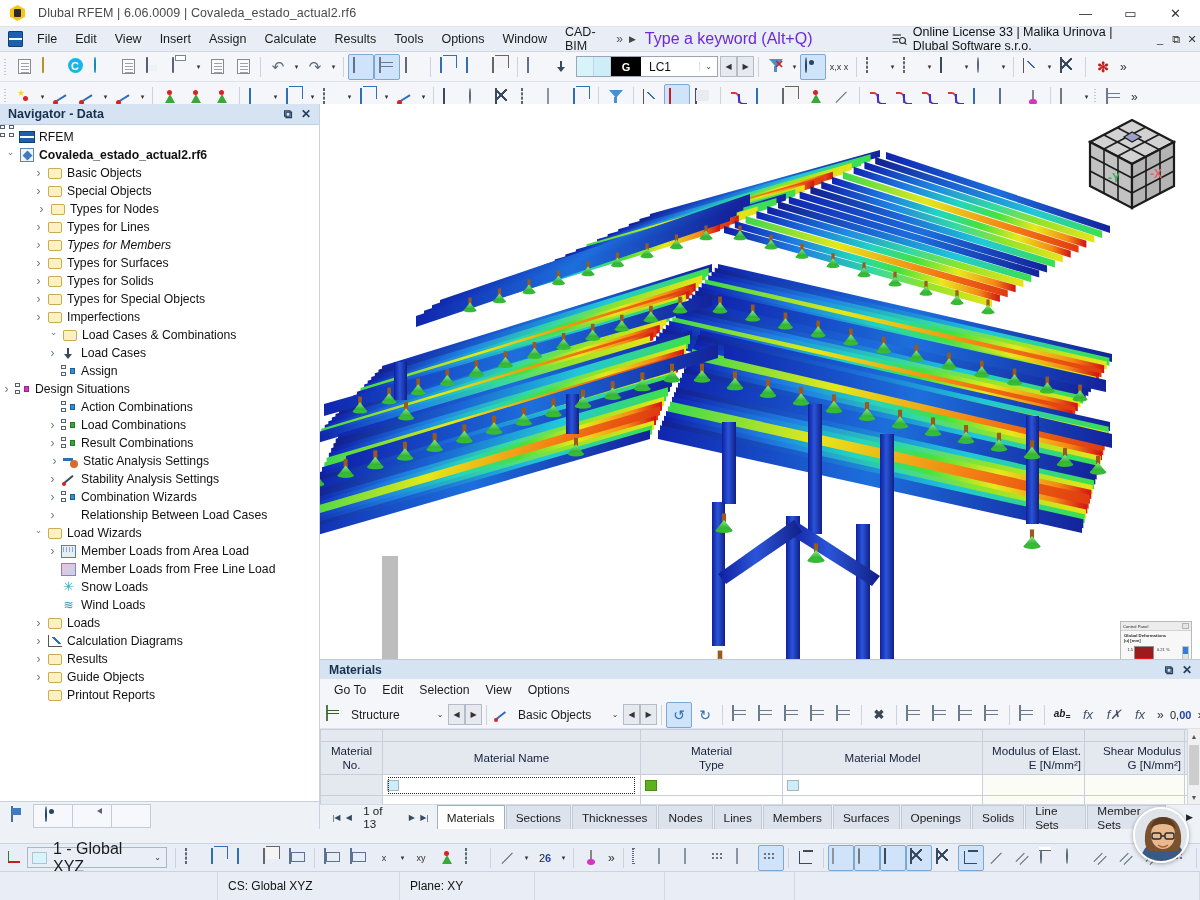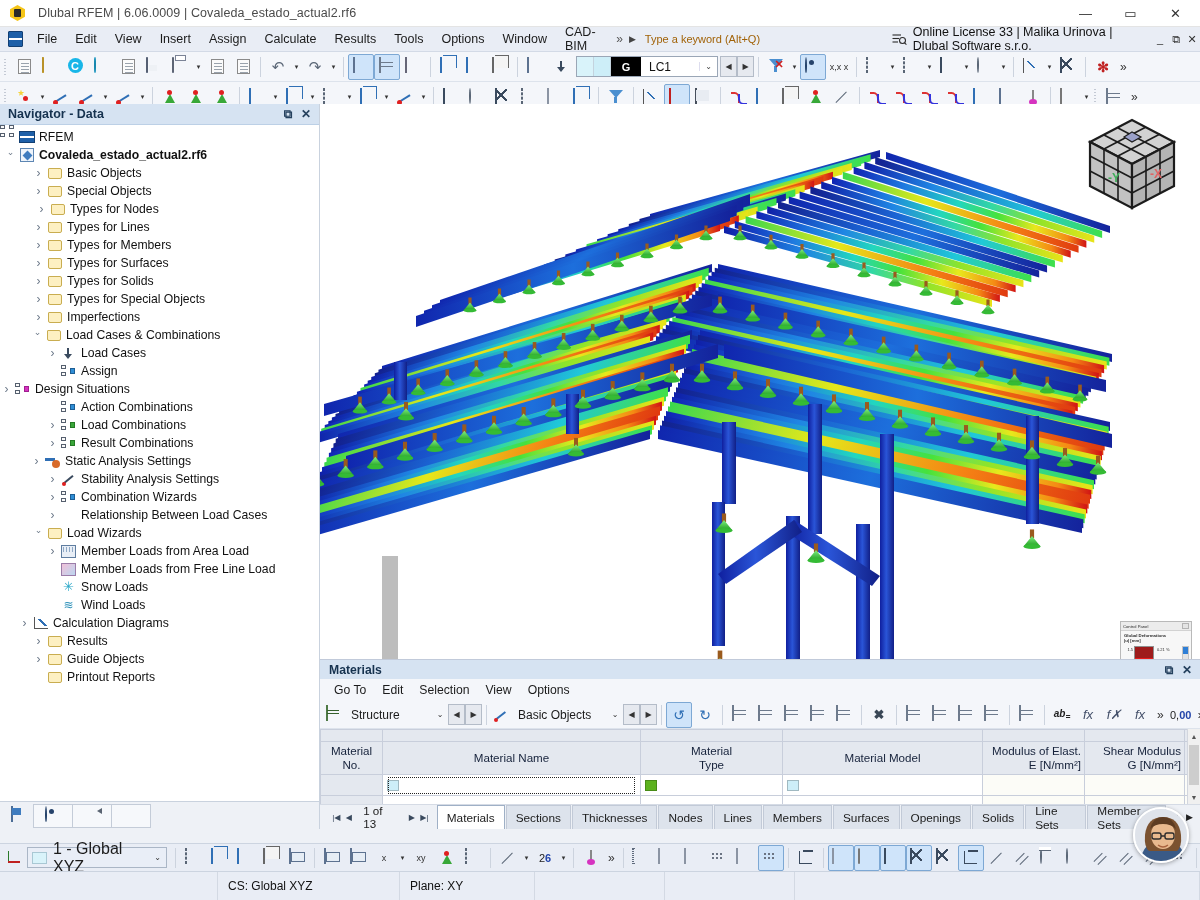--- a/index.html
+++ b/index.html
@@ -41,21 +41,21 @@
   }
   .menu-appicon {
     width: 20px; height: 16px; margin: 0 5px 0 6px;
     background: linear-gradient(#1d5fa8 0 46%, #ffffff 46% 54%, #1d5fa8 54% 100%);
     border: 1px solid #123f73; border-radius: 1px;
   }
   .menu-item { padding: 3px 9px; font-size: 12.5px; color: #1b1b1b; cursor: default; }
   .menu-chev { padding: 0 4px; color: #555; font-size: 12px; }
   .menu-arrow { padding: 0 6px 0 2px; color: #444; font-size: 9px; }
   .kw-search {
-    flex: 0 0 250px; height: 17px; font-size: 11px; color: #a16207;
+    flex: 0 0 250px; height: 17px; font-size: 16px; color: #6d28d9;
     display: flex; align-items: center; padding-left: 3px;
   }
   .search-eq {
     width: 20px; display: flex; align-items: center; justify-content: center;
     color: #2b2b2b; font-size: 13px; margin-right: 6px;
   }
   .license-txt { font-size: 12.5px; color: #111; padding-right: 6px; }
   .menubar .win-btn { height: 25px; width: 22px; font-size: 11px; }
 
   
@@ -699,56 +699,56 @@
             </span>
             <span class="tlabel">Types for Nodes</span>
           </div>
           <div class="tnode" style="padding-left: 32px;">
             <span class="tw closed"></span>
             <span class="ticon">
               <span class="fold"></span>
             </span>
             <span class="tlabel">Types for Lines</span>
           </div>
+          <div class="tnode" style="padding-left: 32px; font-style: italic;">
+            <span class="tw closed"></span>
+            <span class="ticon">
+              <span class="fold"></span>
+            </span>
+            <span class="tlabel">Types for Members</span>
+          </div>
           <div class="tnode" style="padding-left: 32px;">
             <span class="tw closed"></span>
             <span class="ticon">
               <span class="fold"></span>
             </span>
-            <span class="tlabel">Types for Members</span>
+            <span class="tlabel">Types for Surfaces</span>
           </div>
           <div class="tnode" style="padding-left: 32px;">
             <span class="tw closed"></span>
             <span class="ticon">
               <span class="fold"></span>
             </span>
-            <span class="tlabel">Types for Surfaces</span>
+            <span class="tlabel">Types for Solids</span>
           </div>
           <div class="tnode" style="padding-left: 32px;">
             <span class="tw closed"></span>
             <span class="ticon">
               <span class="fold"></span>
             </span>
-            <span class="tlabel">Types for Solids</span>
+            <span class="tlabel">Types for Special Objects</span>
           </div>
           <div class="tnode" style="padding-left: 32px;">
             <span class="tw closed"></span>
             <span class="ticon">
               <span class="fold"></span>
             </span>
-            <span class="tlabel">Types for Special Objects</span>
-          </div>
-          <div class="tnode" style="padding-left: 32px;">
-            <span class="tw closed"></span>
-            <span class="ticon">
-              <span class="fold"></span>
-            </span>
             <span class="tlabel">Imperfections</span>
           </div>
-          <div class="tnode" style="padding-left: 31px;">
+          <div class="tnode" style="padding-left: 47px;">
             <span class="tw open"></span>
             <span class="ticon">
               <span class="fold open"></span>
             </span>
             <span class="tlabel">Load Cases &amp; Combinations</span>
           </div>
           <div class="tnode" style="padding-left: 46px;">
             <span class="tw closed"></span>
             <span class="ticon">
               <span class="ic ic-arrdn"></span>
@@ -803,21 +803,21 @@
             <span class="tw closed"></span>
             <span class="ticon">
               <span class="ic-act grn">
                 <i></i>
                 <i></i>
                 <i></i>
               </span>
             </span>
             <span class="tlabel">Result Combinations</span>
           </div>
-          <div class="tnode" style="padding-left: 30px;">
+          <div class="tnode" style="padding-left: 48px;">
             <span class="tw closed"></span>
             <span class="ticon">
               <span class="ic ic-static"></span>
             </span>
             <span class="tlabel">Static Analysis Settings</span>
           </div>
           <div class="tnode" style="padding-left: 46px;">
             <span class="tw closed"></span>
             <span class="ticon">
               <span class="ic ic-stab"></span>
@@ -875,21 +875,28 @@
             </span>
             <span class="tlabel">Snow Loads</span>
           </div>
           <div class="tnode" style="padding-left: 46px;">
             <span class="tw"></span>
             <span class="ticon">
               <span class="ic-wind">≋</span>
             </span>
             <span class="tlabel">Wind Loads</span>
           </div>
-          <div class="tnode" style="padding-left: 18px;">
+          <div class="tnode" style="padding-left: 32px;">
+            <span class="tw closed"></span>
+            <span class="ticon">
+              <span class="fold"></span>
+            </span>
+            <span class="tlabel">Loads</span>
+          </div>
+          <div class="tnode" style="padding-left: 32px;">
             <span class="tw closed"></span>
             <span class="ticon">
               <span class="ic ic-calc"></span>
             </span>
             <span class="tlabel">Calculation Diagrams</span>
           </div>
           <div class="tnode" style="padding-left: 32px;">
             <span class="tw closed"></span>
             <span class="ticon">
               <span class="fold"></span>

